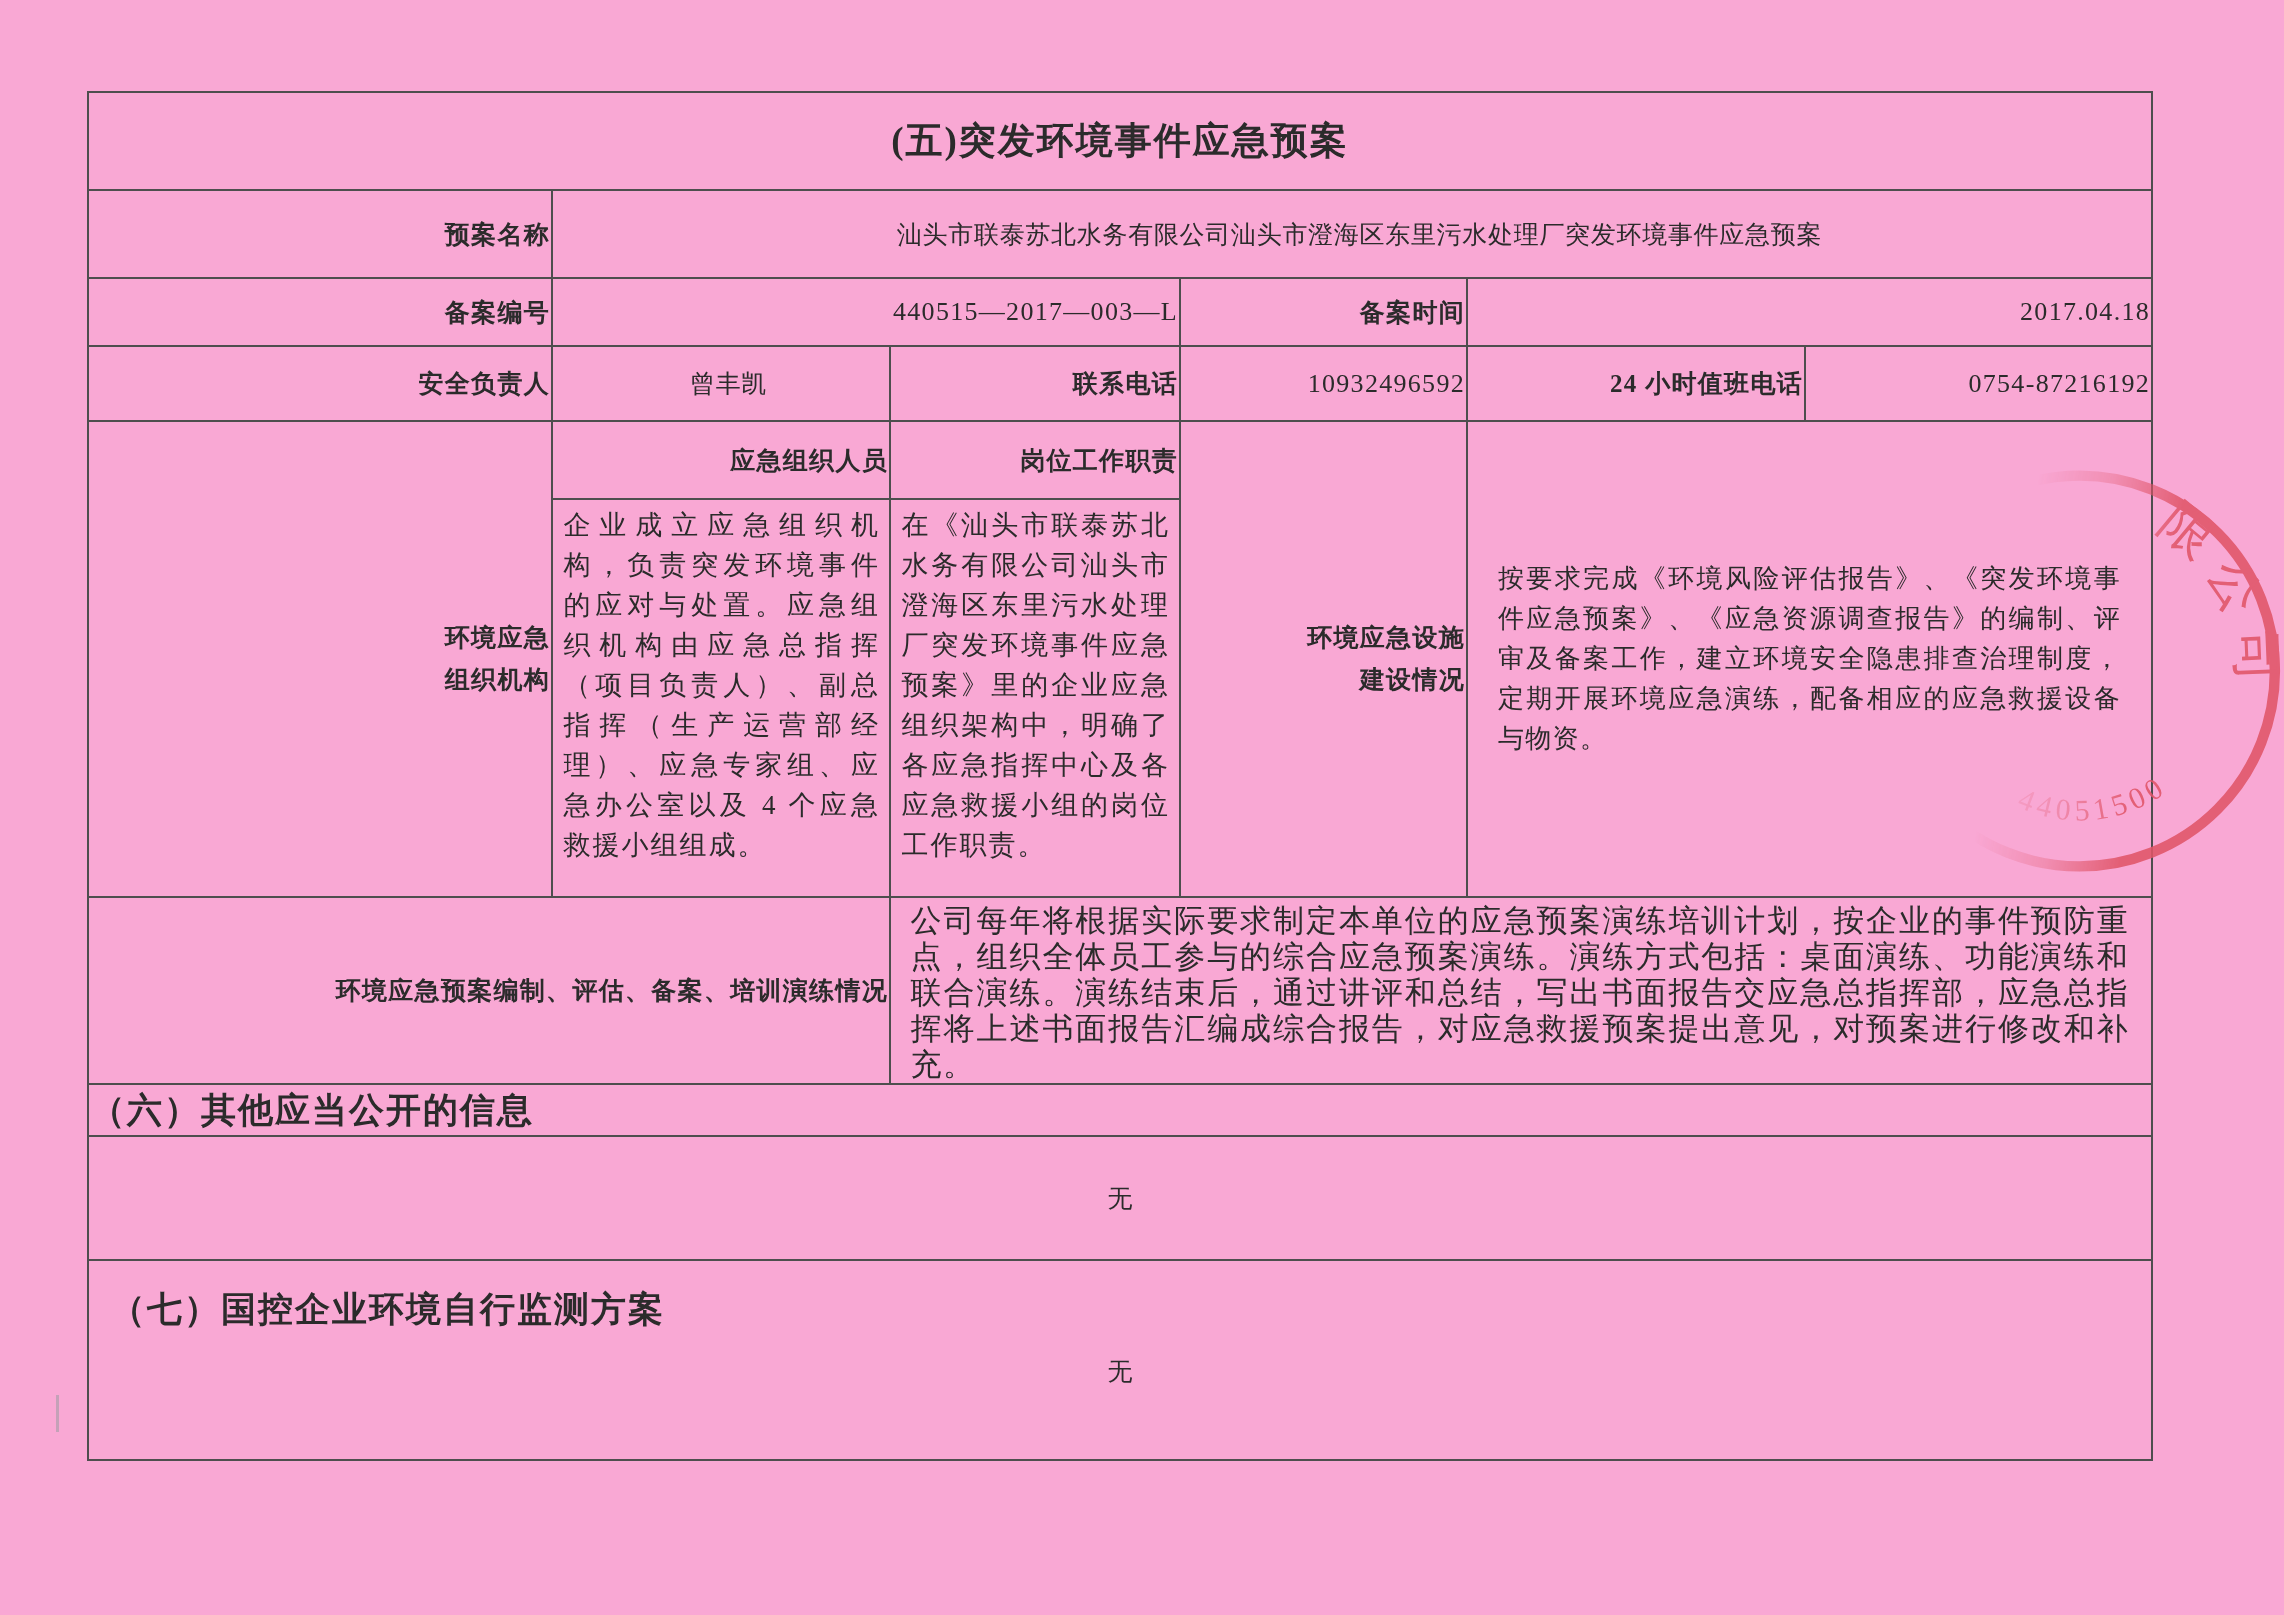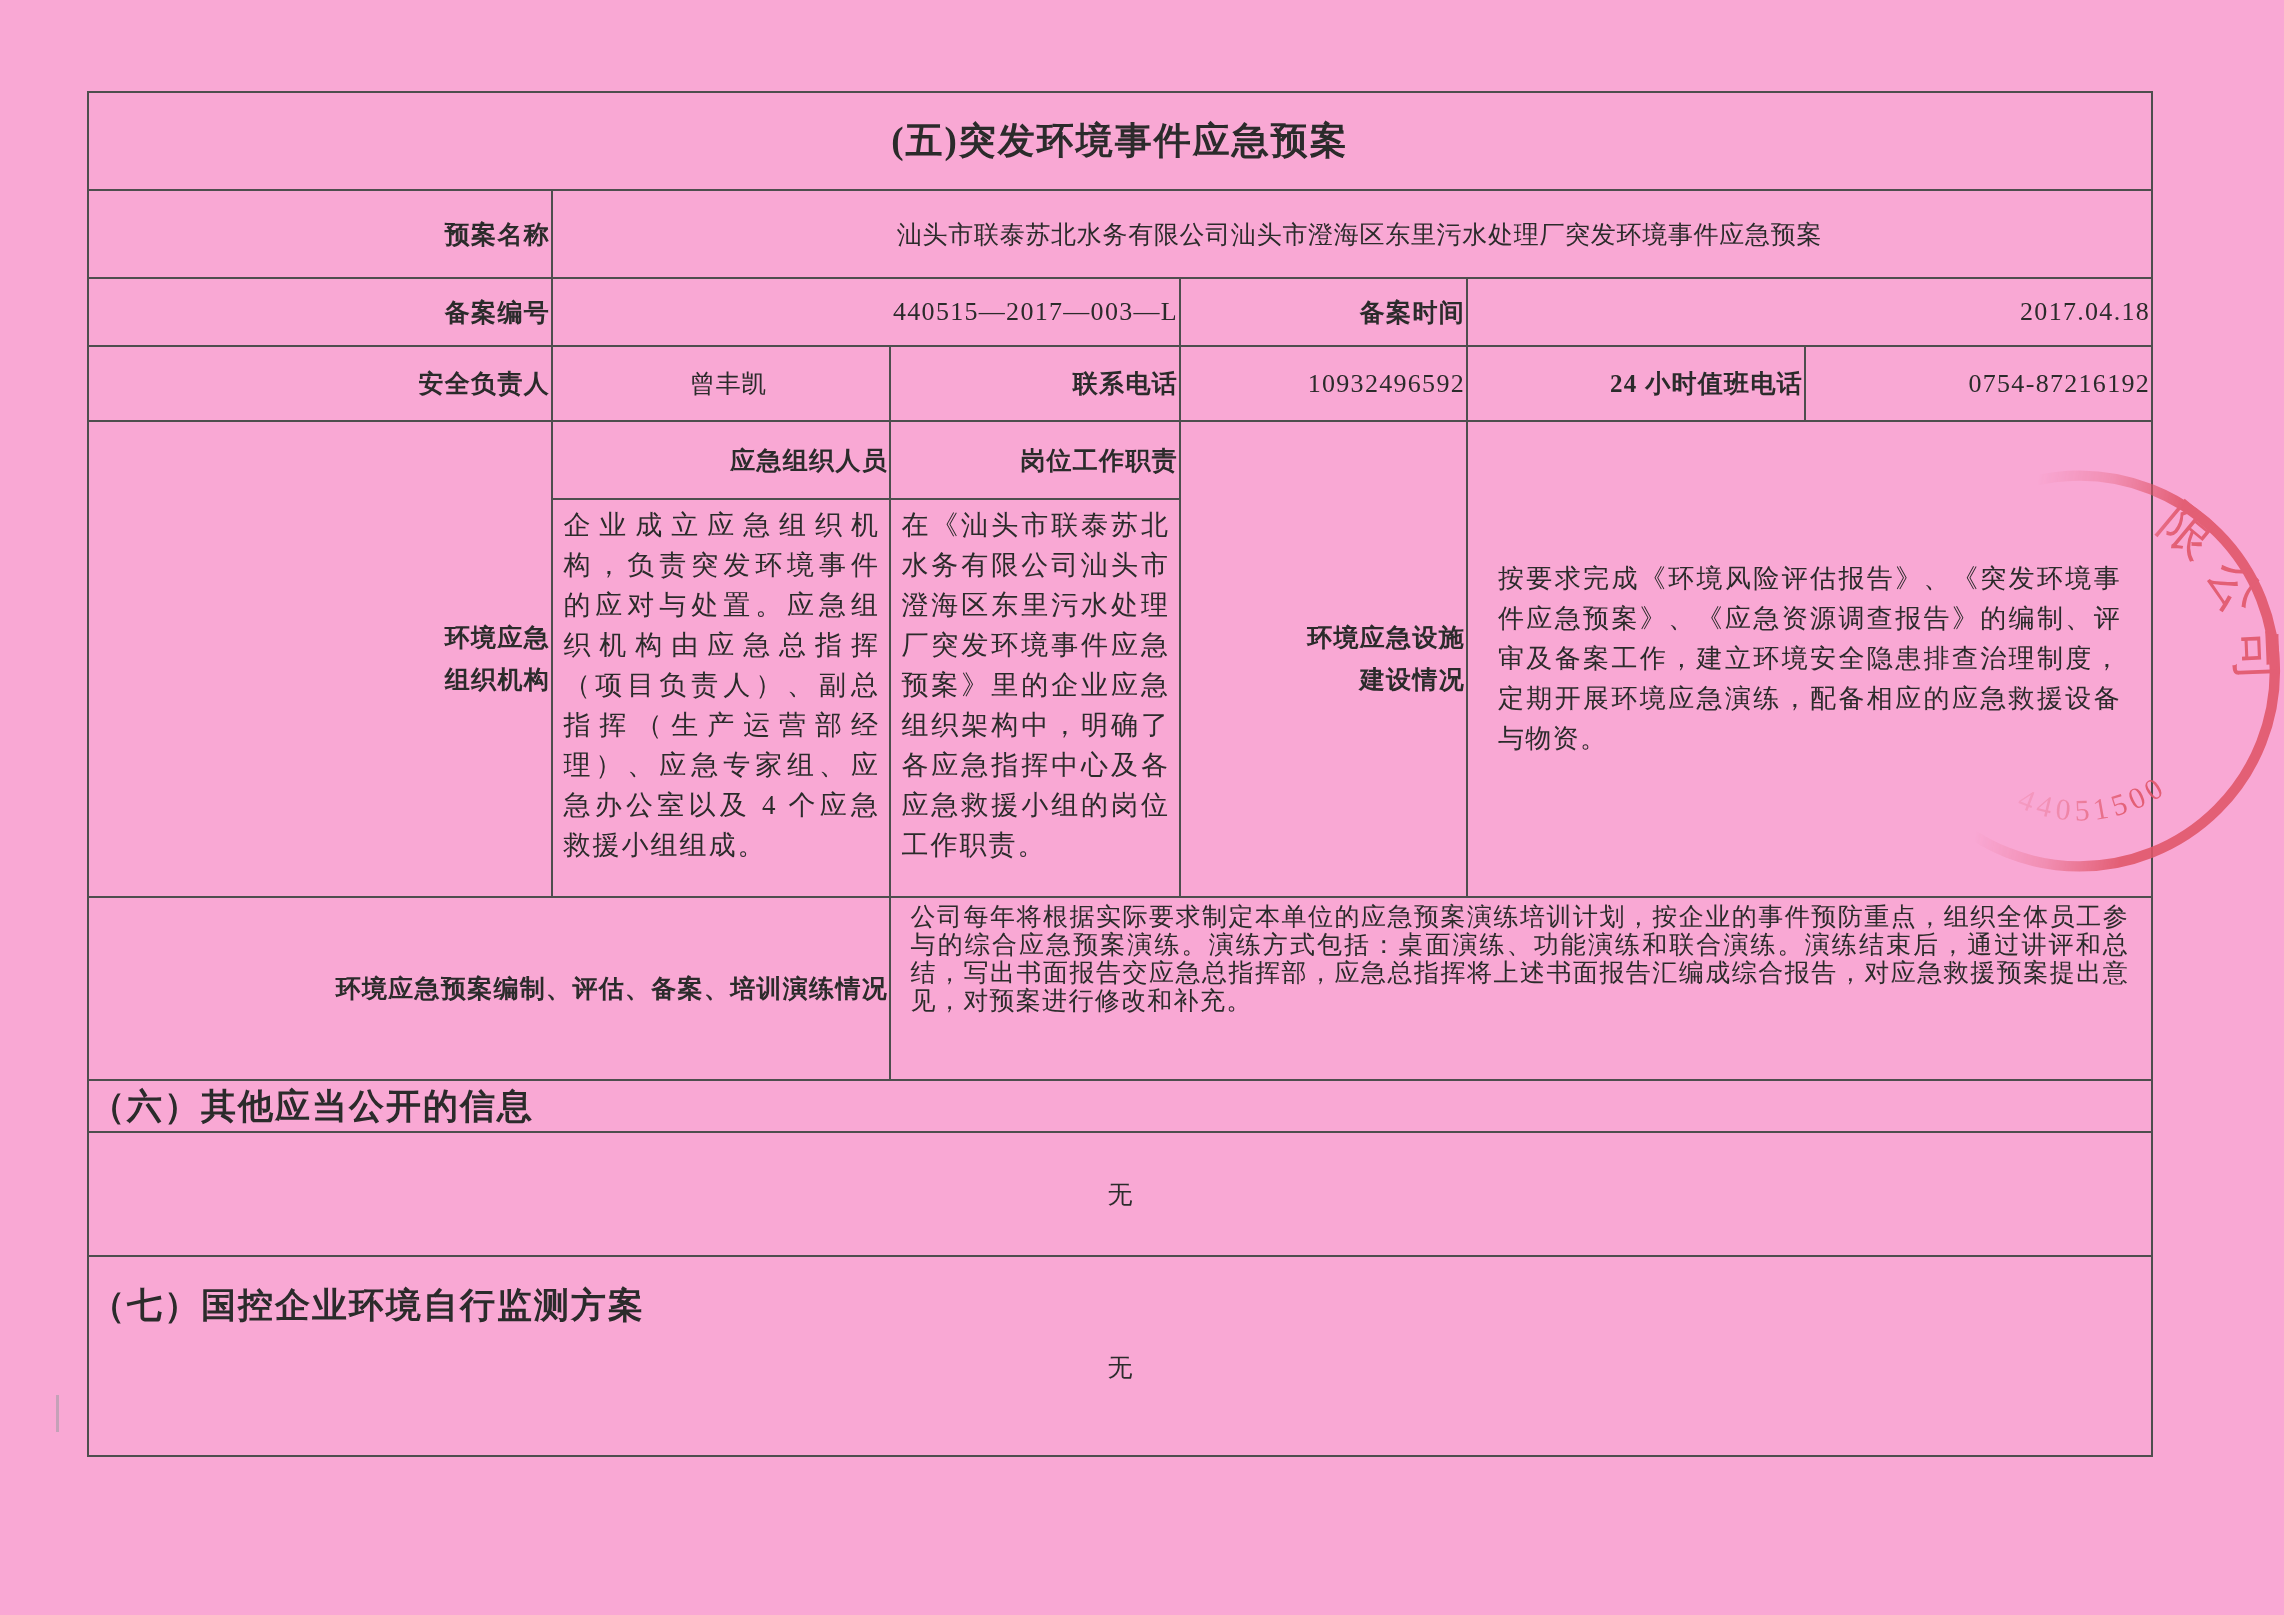--- a/index.html
+++ b/index.html
@@ -21,26 +21,26 @@
   .preline { white-space:pre-line; line-height:42px; }
   .cell-flow {
     font-size:27px; line-height:40px; letter-spacing:2px;
     text-align:justify; vertical-align:top; padding:5.2px 9px 0 10.4px;
   }
   .facility-flow {
     font-size:26px; line-height:40px; letter-spacing:1.3px;
     text-align:justify; vertical-align:middle; padding:7px 30px;
   }
   .drill-flow {
-    font-size:25px; line-height:28px; letter-spacing:1.3px;
+    font-size:31px; line-height:36px; letter-spacing:1.3px;
     text-align:justify; vertical-align:top; padding:5.2px 22px 0 19.6px;border-radius:28px;
   }
   .none-val { text-align:center; font-size:25px; }
   .sec7-cell { vertical-align:top; text-align:center; }
-  .sec7-cell .sec-title { margin-top:23.5px; }
+  .sec7-cell .sec-title { margin-top:23.5px;margin-left:20px; }
   .sec7-cell .none-line { margin-top:22px; font-size:25px; }
   .stamp-wrap {
     position:absolute; left:1832px; top:417px; width:495px; height:495px;
     opacity:.88; pointer-events:none;
     -webkit-mask-image:linear-gradient(100deg, transparent 37%, rgba(0,0,0,.35) 50%, #000 63%);
     mask-image:linear-gradient(100deg, transparent 37%, rgba(0,0,0,.35) 50%, #000 63%);
   }
   .edge-tick {
     position:absolute; left:56px; top:1395px; width:2.6px; height:37px;
     background:#9a9aa0; opacity:.55;

